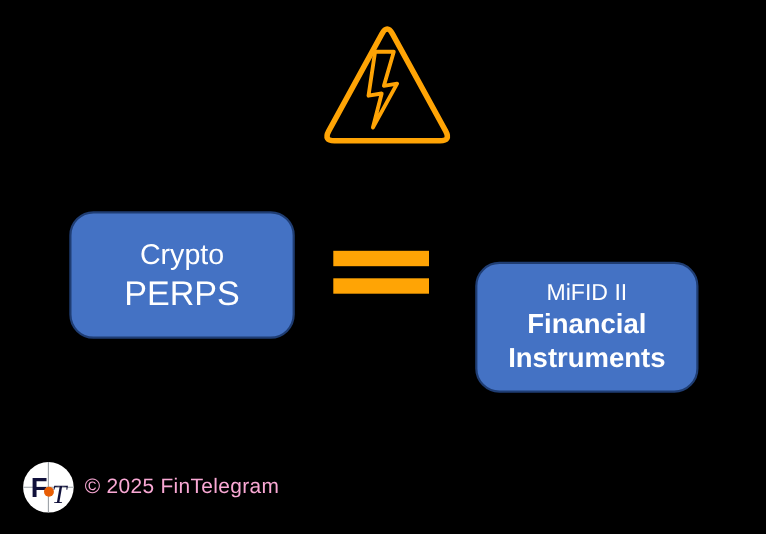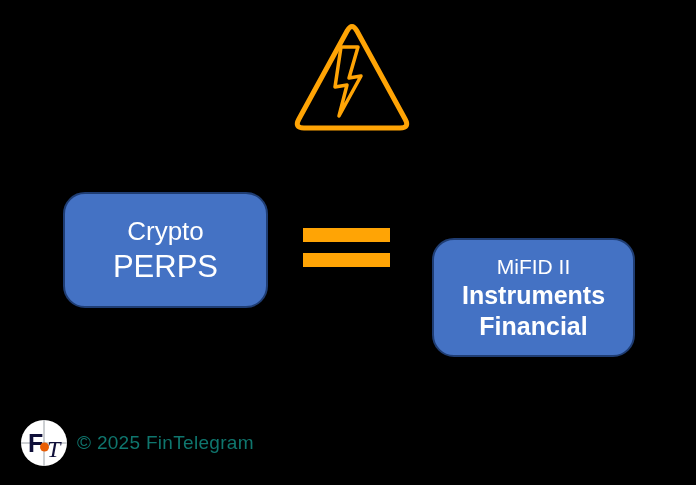--- a/index.html
+++ b/index.html
@@ -58,21 +58,21 @@
     position: absolute;
     left: 20px;
     top: 419px;
     height: 48px;
     display: flex;
     align-items: center;
     gap: 9px;
   }
   .logo-svg { width: 48px; height: 48px; display: block; }
   .copyright {
-    color: #0f766e;
+    color: #f9a8d4;
     font-size: 19px;
     letter-spacing: 0.3px;
     white-space: nowrap;
   }
 </style>
 </head>
 <body>
 
 <div class="canvas">
 
@@ -86,22 +86,22 @@
     <div class="line-bold-lg">PERPS</div>
   </div>
 
   <div class="equals">
     <div class="bar"></div>
     <div class="bar"></div>
   </div>
 
   <div class="concept-box box-right">
     <div class="line-small">MiFID II</div>
+    <div class="line-bold-md">Financial</div>
     <div class="line-bold-md">Instruments</div>
-    <div class="line-bold-md">Financial</div>
   </div>
 
   <div class="footer">
     <svg class="logo-svg" viewBox="0 0 48 48" aria-hidden="true">
       <circle cx="24" cy="24" r="23" fill="#FFFFFF"></circle>
       <line x1="24" y1="1" x2="24" y2="47" stroke="#9AA0A6" stroke-width="1"></line>
       <line x1="1" y1="24" x2="47" y2="24" stroke="#9AA0A6" stroke-width="1"></line>
       <text x="8" y="33" font-family="Liberation Sans, sans-serif" font-size="25" font-weight="600" fill="#10103A">F</text>
       <circle cx="24.5" cy="28" r="4.5" fill="#E85D04"></circle>
       <text x="27" y="38" font-family="Liberation Serif, serif" font-size="24" font-style="italic" fill="#10103A">T</text>

